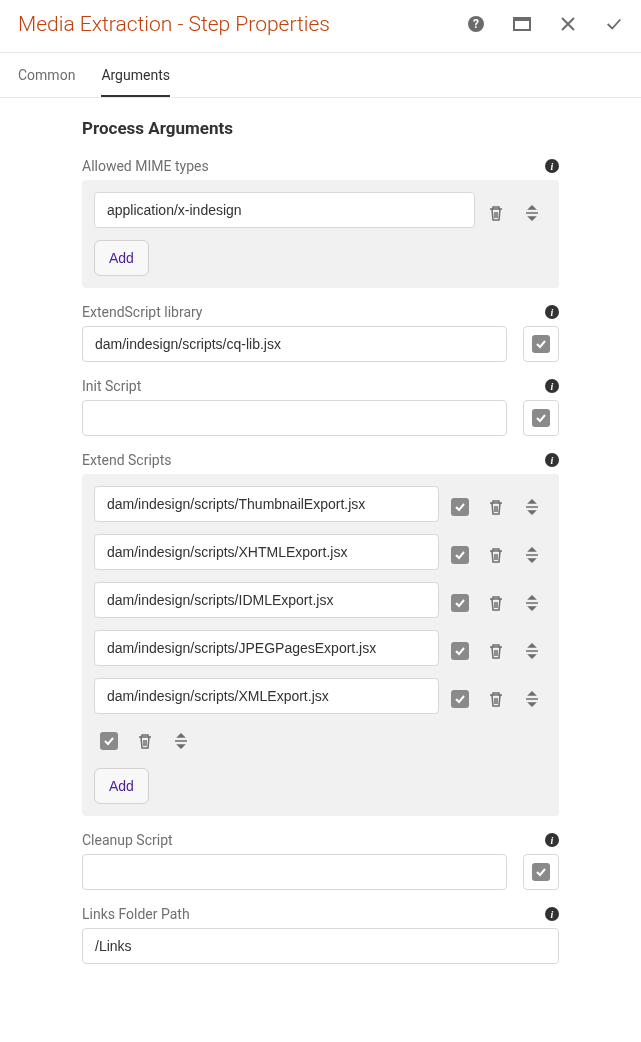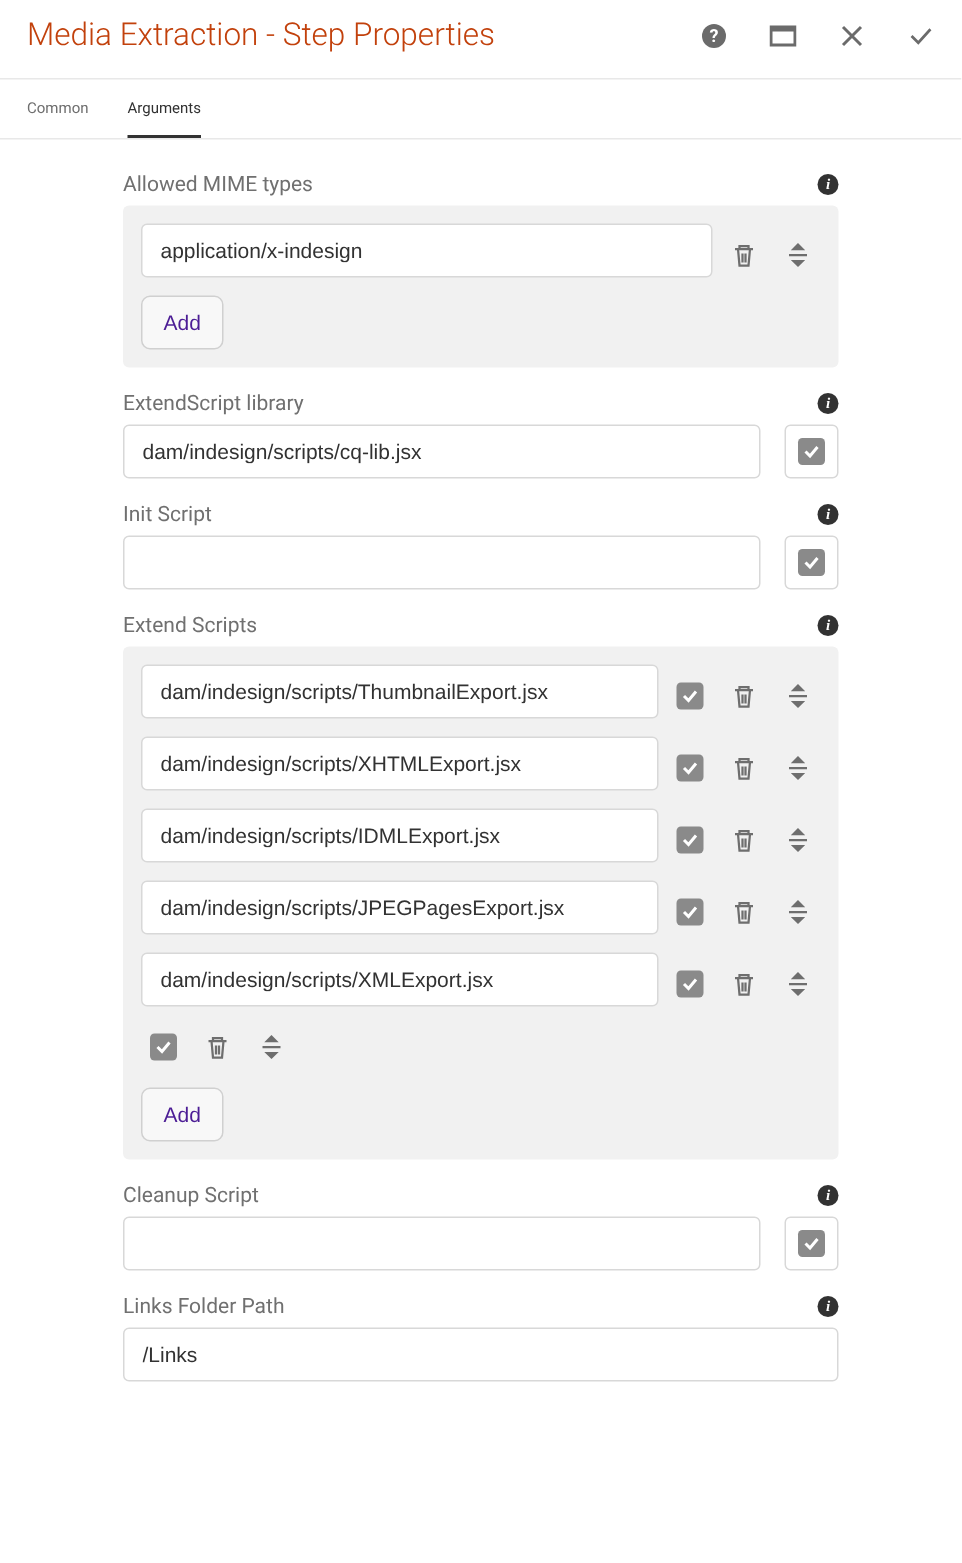--- a/index.html
+++ b/index.html
@@ -37,21 +37,21 @@
   }
   .header-icon svg { display: block; }
   .tabs {
     display: flex;
     gap: 26px;
     padding: 0 18px;
     border-bottom: 1px solid #e8e8e8;
   }
   .tab {
     padding: 14px 0 12px;
-    font-size: 10px;
+    font-size: 14px;
     color: #6e6e6e;
     cursor: pointer;
     border-bottom: 2px solid transparent;
   }
   .tab.active {
     color: #323232;
     border-bottom: 2px solid #323232;
   }
   .content {
     padding: 20px 82px 26px 82px;
@@ -200,20 +200,21 @@
     </div>
   </div>
 </div>
 
 <div class="tabs">
   <div class="tab">Common</div>
   <div class="tab active">Arguments</div>
 </div>
 
 <div class="content">
+  <div class="section-title">Process Arguments</div>
 
   <div class="field-block">
     <div class="label-row">
       <span class="field-label">Allowed MIME types</span>
       <span class="info-icon">i</span>
     </div>
     <div class="multi-container">
       <div class="multi-row">
         <input class="text-input" value="application/x-indesign" style="">
         <div class="action-btn">

